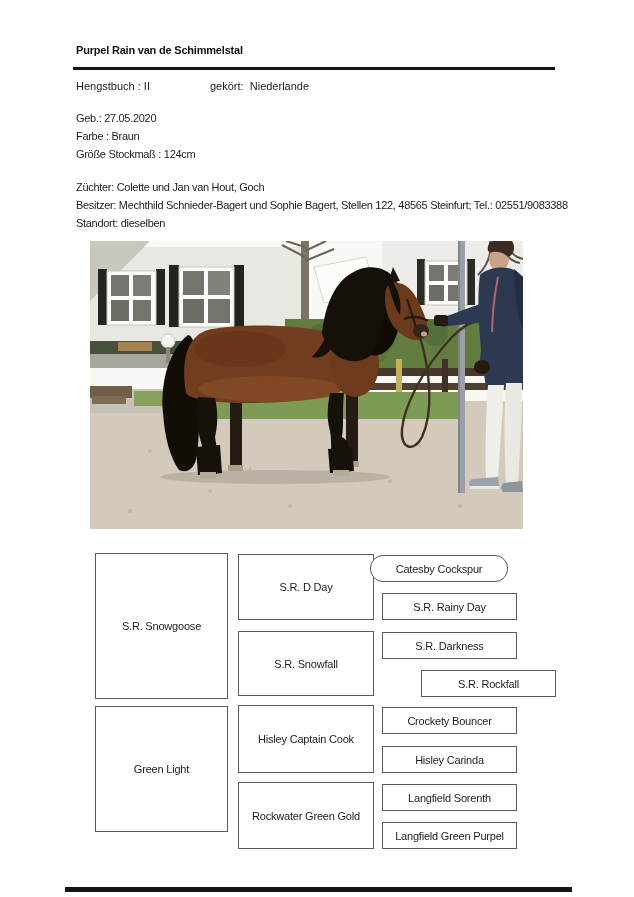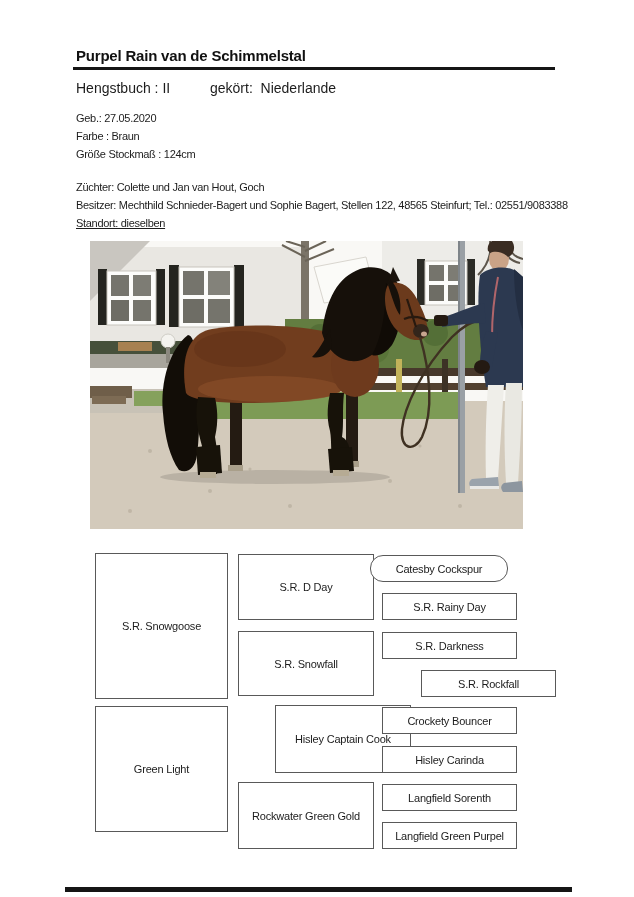--- a/index.html
+++ b/index.html
@@ -3,25 +3,25 @@
 <meta charset="utf-8">
 <title>Purpel Rain van de Schimmelstal</title>
 <style>
   html,body{margin:0;padding:0;background:#ffffff;}
   .page{
     position:relative;width:634px;height:897px;background:#ffffff;
     font-family:"Liberation Sans",sans-serif;color:#1c1c1c;overflow:hidden;
   }
   .abs{position:absolute;}
   .page-title{
-    left:76px;top:37px;font-size:15px;font-weight:bold;letter-spacing:-0.2px;color:#111;
+    left:76px;top:37px;font-size:11px;font-weight:bold;letter-spacing:-0.2px;color:#111;
     white-space:nowrap;
   }
   .title-rule{left:73px;top:67px;width:482px;height:3px;background:#151515;}
-  .subline{left:76px;top:80px;width:470px;font-size:14px;}
+  .subline{left:76px;top:80px;width:470px;font-size:11px;}
   .subline .gekort{position:absolute;left:134px;top:0;white-space:pre;}
   .infoline{left:76px;font-size:11px;letter-spacing:-0.3px;white-space:pre;}
   .photo{left:90px;top:241px;width:433px;height:288px;overflow:hidden;}
   .pbox{
     border:1px solid #595959;background:#ffffff;display:flex;align-items:center;justify-content:center;
     text-align:center;font-size:11px;letter-spacing:-0.2px;box-sizing:border-box;padding:2px;
   }
   .footer-rule{left:65px;top:887px;width:507px;height:5px;background:#151515;}
 </style>
 </head>
@@ -36,21 +36,21 @@
     <span>Hengstbuch : II</span>
     <span class="gekort">gekört:  Niederlande</span>
   </div>
 
   <div class="abs infoline" style="top:112px;">Geb.: 27.05.2020</div>
   <div class="abs infoline" style="top:130px;">Farbe : Braun</div>
   <div class="abs infoline" style="top:148px;">Größe Stockmaß : 124cm</div>
 
   <div class="abs infoline" style="top:181px;">Züchter: Colette und Jan van Hout, Goch</div>
   <div class="abs infoline" style="top:199px;">Besitzer: Mechthild Schnieder-Bagert und Sophie Bagert, Stellen 122, 48565 Steinfurt; Tel.: 02551/9083388</div>
-  <div class="abs infoline" style="top:217px;text-decoration:underline;">Standort: dieselben</div>
+  <div class="abs infoline" style="top:217px;">Standort: dieselben</div>
 
   <div class="abs photo">
     <svg width="433" height="288" viewBox="0 0 433 288" xmlns="http://www.w3.org/2000/svg">
 
       <rect x="0" y="0" width="433" height="180" fill="#f9f8f5"></rect>
 
       <rect x="0" y="6" width="215" height="118" fill="#e9e7e2"></rect>
       <polygon points="0,0 60,0 0,60" fill="#c9c6c0"></polygon>
 
       <rect x="8" y="28" width="9" height="56" fill="#24241f"></rect>
@@ -176,21 +176,21 @@
       <rect x="380" y="245" width="29" height="3" fill="#e8e8e6"></rect>
       <path d="M414,242 L432,240 L433,251 L413,251 C410,247 411,244 414,242 Z" fill="#8d969f"></path>
     </svg>
   </div>
 
   <div class="abs pbox" style="left:95px;top:553px;width:133px;height:146px;">S.R. Snowgoose</div>
   <div class="abs pbox" style="left:95px;top:706px;width:133px;height:126px;">Green Light</div>
 
   <div class="abs pbox" style="left:238px;top:554px;width:136px;height:66px;">S.R. D Day</div>
   <div class="abs pbox" style="left:238px;top:631px;width:136px;height:65px;text-align:center;">S.R. Snowfall</div>
-  <div class="abs pbox" style="left:238px;top:705px;width:136px;height:68px;margin-left:37px;">Hisley Captain Cook</div>
+  <div class="abs pbox" style="left:238px;top:705px;width:136px;height:68px;">Hisley Captain Cook</div>
   <div class="abs pbox" style="left:238px;top:782px;width:136px;height:67px;">Rockwater Green Gold</div>
 
   <div class="abs pbox" style="left:370px;top:555px;width:138px;height:27px;border-radius:13px;">Catesby Cockspur</div>
   <div class="abs pbox" style="left:382px;top:593px;width:135px;height:27px;">S.R. Rainy Day</div>
   <div class="abs pbox" style="left:382px;top:632px;width:135px;height:27px;">S.R. Darkness</div>
   <div class="abs pbox" style="left:382px;top:670px;width:135px;height:27px;margin-left:39px;">S.R. Rockfall</div>
   <div class="abs pbox" style="left:382px;top:707px;width:135px;height:27px;">Crockety Bouncer</div>
   <div class="abs pbox" style="left:382px;top:746px;width:135px;height:27px;">Hisley Carinda</div>
   <div class="abs pbox" style="left:382px;top:784px;width:135px;height:27px;">Langfield Sorenth</div>
   <div class="abs pbox" style="left:382px;top:822px;width:135px;height:27px;">Langfield Green Purpel</div>

